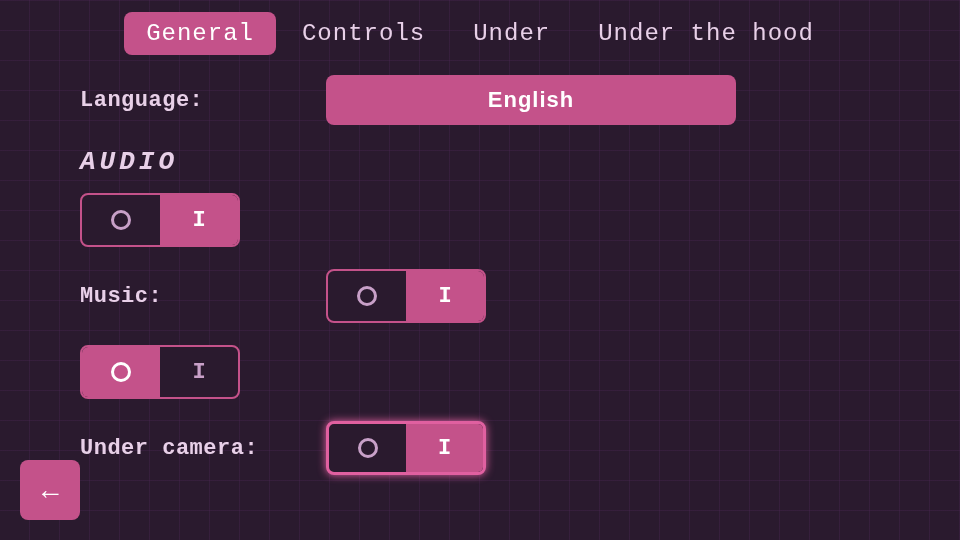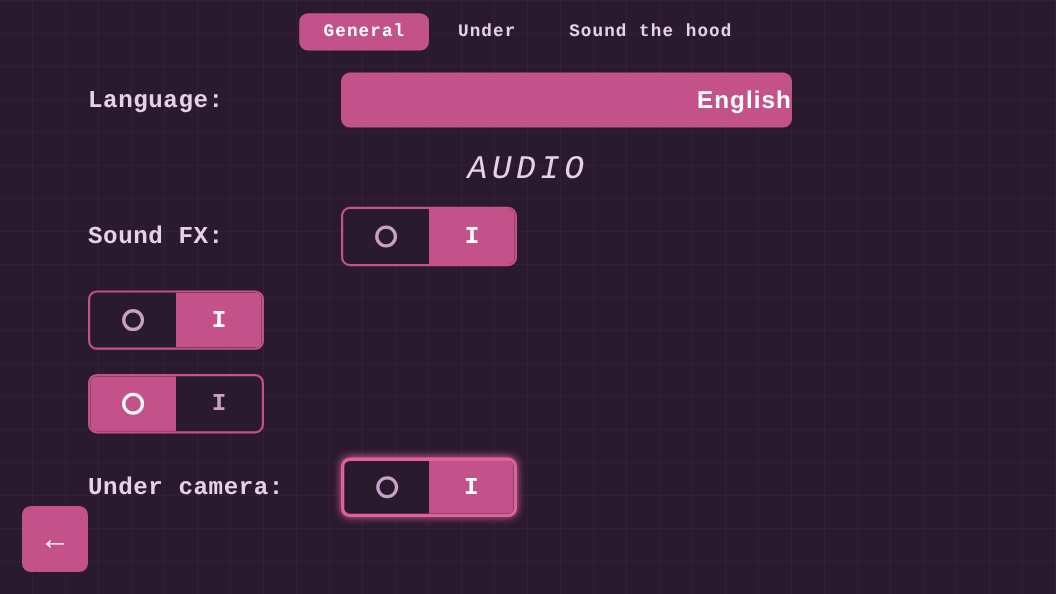--- a/index.html
+++ b/index.html
@@ -21,22 +21,22 @@
     .tabs-bar {
       display: flex;
       justify-content: center;
       align-items: center;
       padding: 12px 0 10px 0;
       gap: 4px;
     }
 
     .tab {
       padding: 8px 22px;
-      font-size: 16px;
-      font-weight: bold;
+      font-size: 24px;
+      font-weight: normal;
       color: #e8d0e8;
       cursor: pointer;
       border-radius: 6px;
       letter-spacing: 1px;
     }
 
     .tab.active {
       background-color: #c4528a;
       color: #fff;
       border-radius: 8px;
@@ -45,20 +45,21 @@
     
     .content {
       padding: 10px 80px 10px 80px;
     }
 
     
     .setting-row {
       display: flex;
       align-items: center;
       margin-bottom: 22px;
+      gap: 16px;
     }
 
     .setting-label {
       width: 230px;
       font-size: 22px;
       color: #e8d0e8;
       font-weight: bold;
       letter-spacing: 0.5px;
     }
 
@@ -67,28 +68,26 @@
       background-color: #c4528a;
       color: #fff;
       border: none;
       border-radius: 8px;
       padding: 12px 0;
       font-size: 22px;
       font-weight: bold;
       width: 410px;
       cursor: pointer;
       letter-spacing: 1px;
-      text-align: right;
     }
 
     
     .section-header {
-      text-align: center;
-      font-size: 30px;
-      font-weight: 400;
+      font-size: 26px;
+      font-weight: 700;
       font-style: italic;
       letter-spacing: 4px;
       color: #e8d0e8;
       margin-bottom: 16px;
       margin-top: 4px;
     }
 
     
     .toggle-wrap {
       display: flex;
@@ -168,46 +167,47 @@
       font-size: 28px;
       font-weight: bold;
       line-height: 1;
     }
   </style>
 </head>
 <body>
 
 <div class="tabs-bar">
   <div class="tab active">General</div>
+  <div class="tab">Controls</div>
   <div class="tab">Under</div>
-  <div class="tab">Sound the hood</div>
+  <div class="tab">Under the hood</div>
 </div>
 
 <div class="content">
 
   <div class="setting-row">
     <span class="setting-label">Language:</span>
     <button class="lang-btn">English</button>
   </div>
 
   <div class="section-header">AUDIO</div>
 
   <div class="setting-row">
-    <span class="setting-label">Sound FX:</span>
     <div class="toggle-wrap">
       <div class="toggle-half off-inactive">
         <span class="circle"></span>
       </div>
       <div class="toggle-half on-active">
         <span>I</span>
       </div>
     </div>
   </div>
 
   <div class="setting-row">
+    <span class="setting-label">Music:</span>
     <div class="toggle-wrap">
       <div class="toggle-half off-inactive">
         <span class="circle"></span>
       </div>
       <div class="toggle-half on-active">
         <span>I</span>
       </div>
     </div>
   </div>
 

